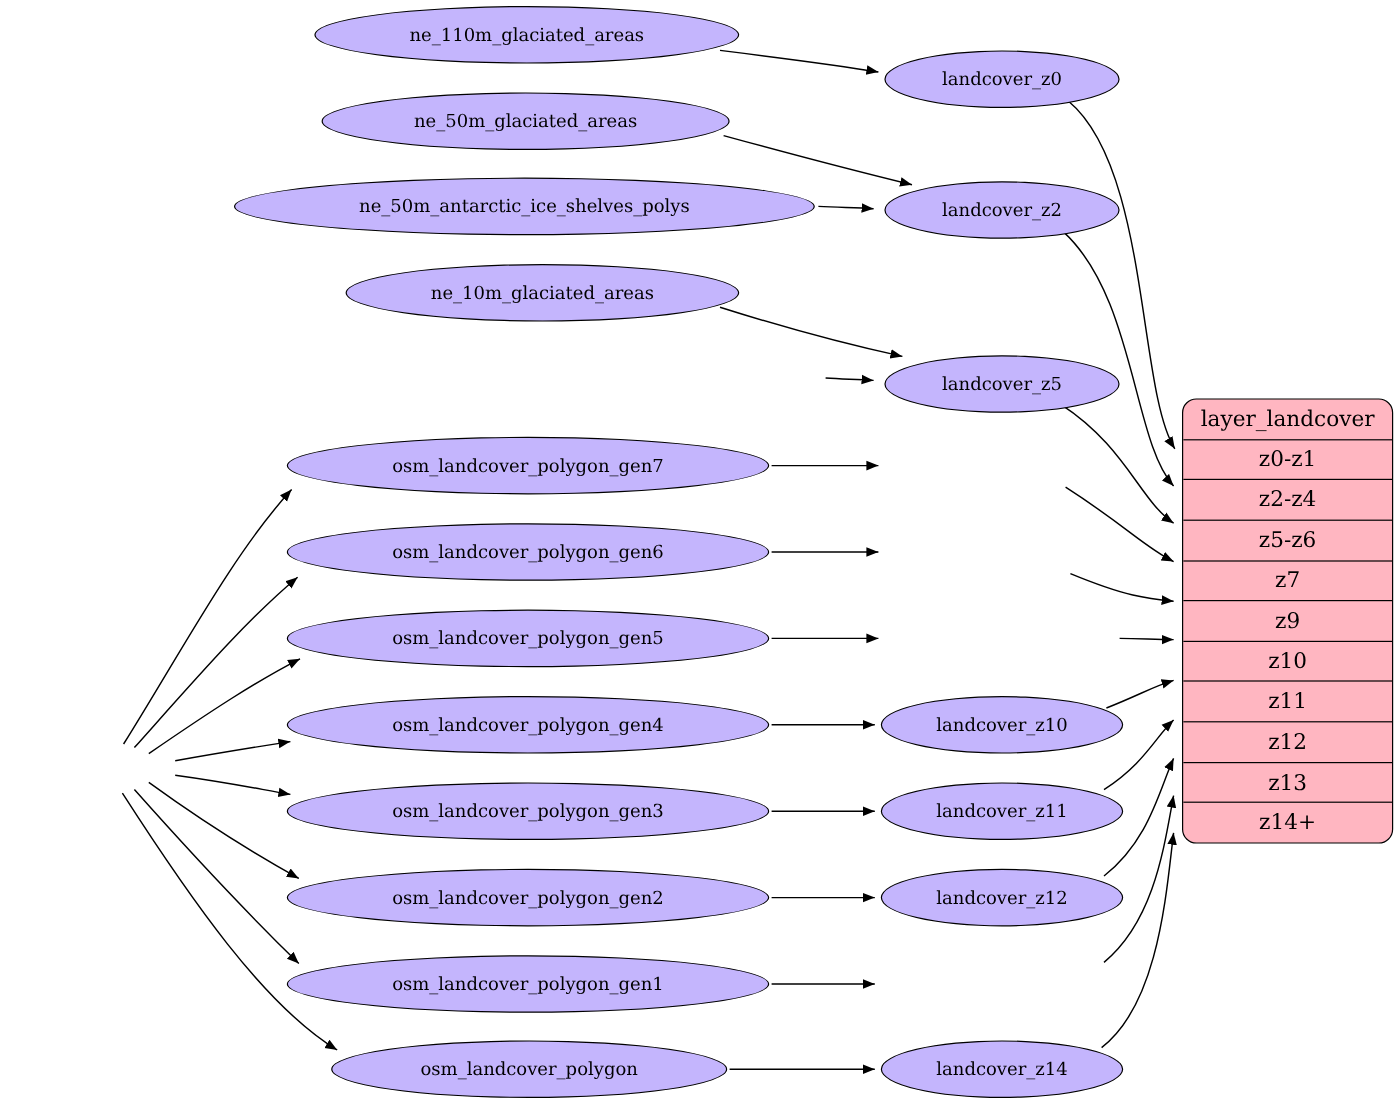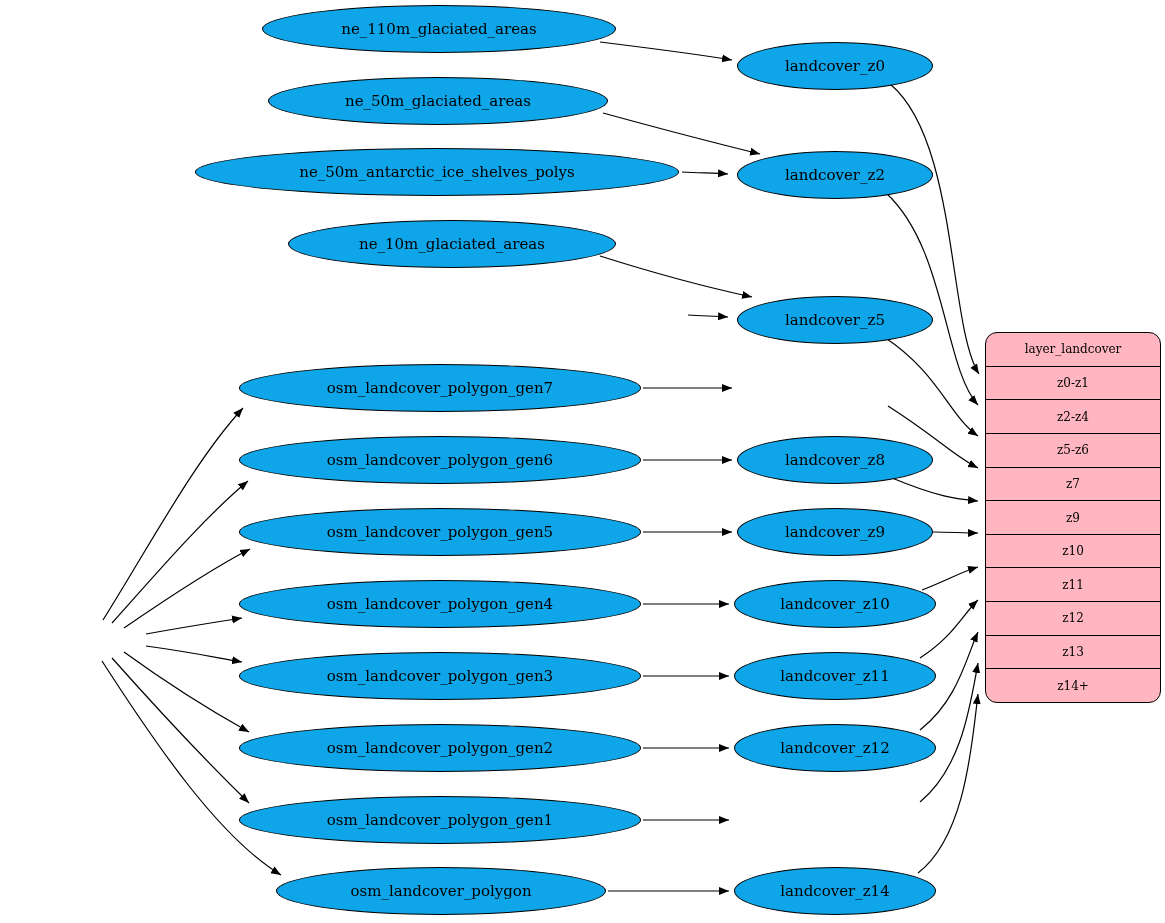--- a/index.html
+++ b/index.html
@@ -9,37 +9,37 @@
     background:#fff;
     font-family:"DejaVu Serif","Liberation Serif",serif;
     overflow:hidden;
   }
   #edges{position:absolute;left:0;top:0;width:1165px;height:923px;}
   .node{
     position:absolute;
     box-sizing:border-box;
     border:1px solid #000;
     border-radius:50%;
-    background:#0ea5e9;
+    background:#c4b5fd;
     display:flex;align-items:center;justify-content:center;
     font-size:15px;color:#000;white-space:nowrap;
   }
   .record{
     position:absolute;
     box-sizing:border-box;
     border:1px solid #000;
     border-radius:12px;
     background:var(--table-fill,#ffb6c1);
     display:flex;flex-direction:column;
     overflow:hidden;
   }
   .record-row{
     flex:1;
     display:flex;align-items:center;justify-content:center;
-    font-size:12px;color:#000;
+    font-size:18px;color:#000;
     border-top:1px solid #000;
   }
   .record-row:first-child{border-top:none;}
 </style>
 </head>
 <body>
 
 <div id="canvas">
 
   <svg id="edges" width="1165" height="923" viewBox="0 0 1165 923">
@@ -98,22 +98,20 @@
   <div class="node" style="left:239px;top:508px;width:402px;height:48px;">osm_landcover_polygon_gen5</div>
   <div class="node" style="left:239px;top:580px;width:402px;height:48px;">osm_landcover_polygon_gen4</div>
   <div class="node" style="left:239px;top:652px;width:402px;height:48px;">osm_landcover_polygon_gen3</div>
   <div class="node" style="left:239px;top:724px;width:402px;height:48px;">osm_landcover_polygon_gen2</div>
   <div class="node" style="left:239px;top:796px;width:402px;height:48px;">osm_landcover_polygon_gen1</div>
   <div class="node" style="left:276px;top:867px;width:330px;height:48px;">osm_landcover_polygon</div>
 
   <div class="node" style="left:737px;top:42px;width:196px;height:48px;">landcover_z0</div>
   <div class="node" style="left:737px;top:151px;width:196px;height:48px;">landcover_z2</div>
   <div class="node" style="left:737px;top:296px;width:196px;height:48px;">landcover_z5</div>
-  <div class="node" style="left:737px;top:436px;width:196px;height:48px;">landcover_z8</div>
-  <div class="node" style="left:737px;top:508px;width:196px;height:48px;">landcover_z9</div>
   <div class="node" style="left:734px;top:580px;width:202px;height:48px;">landcover_z10</div>
   <div class="node" style="left:734px;top:652px;width:202px;height:48px;">landcover_z11</div>
   <div class="node" style="left:734px;top:724px;width:202px;height:48px;">landcover_z12</div>
   <div class="node" style="left:734px;top:867px;width:202px;height:48px;">landcover_z14</div>
 
   <div class="record" style="left:985px;top:332px;width:176px;height:371px;">
     <div class="record-row">layer_landcover</div>
     <div class="record-row">z0-z1</div>
     <div class="record-row">z2-z4</div>
     <div class="record-row">z5-z6</div>

